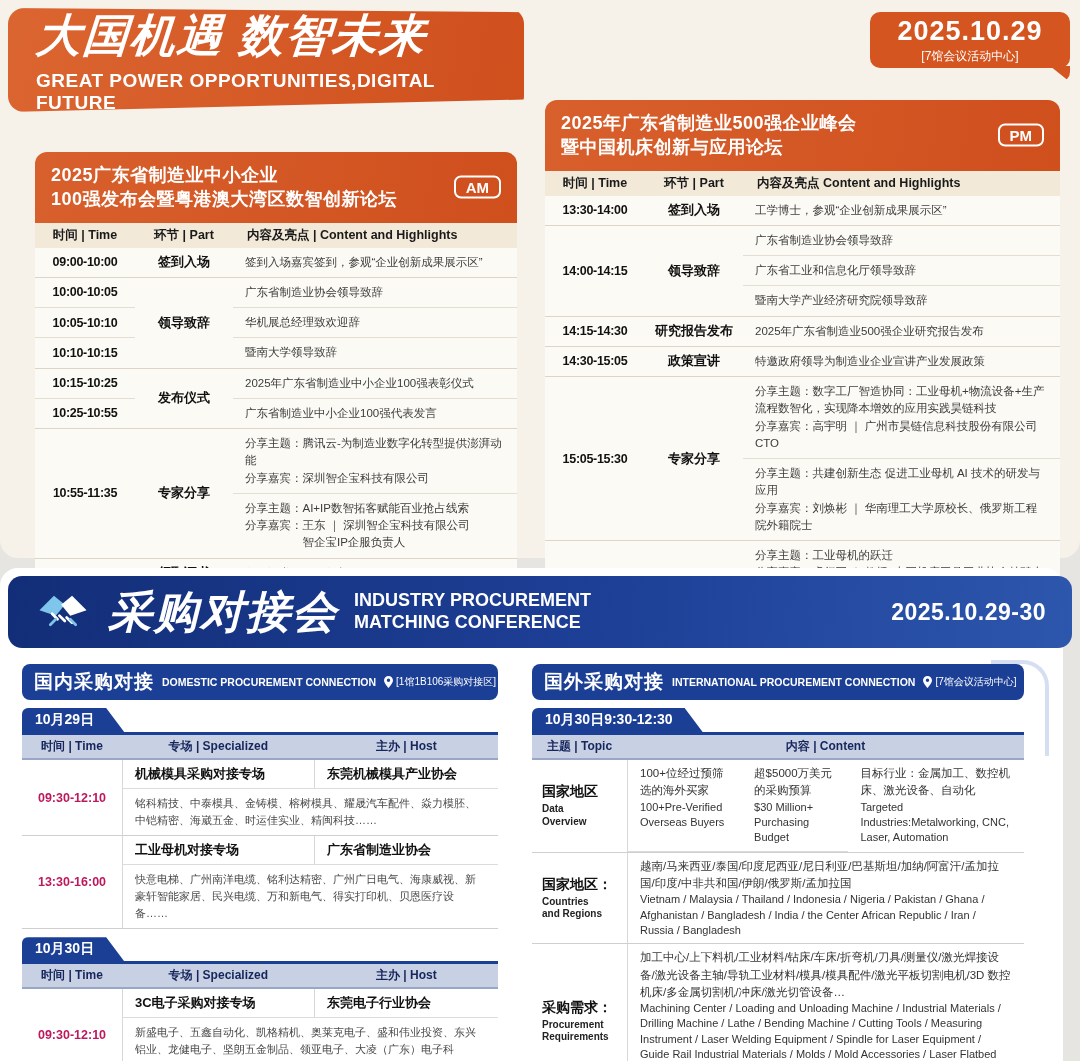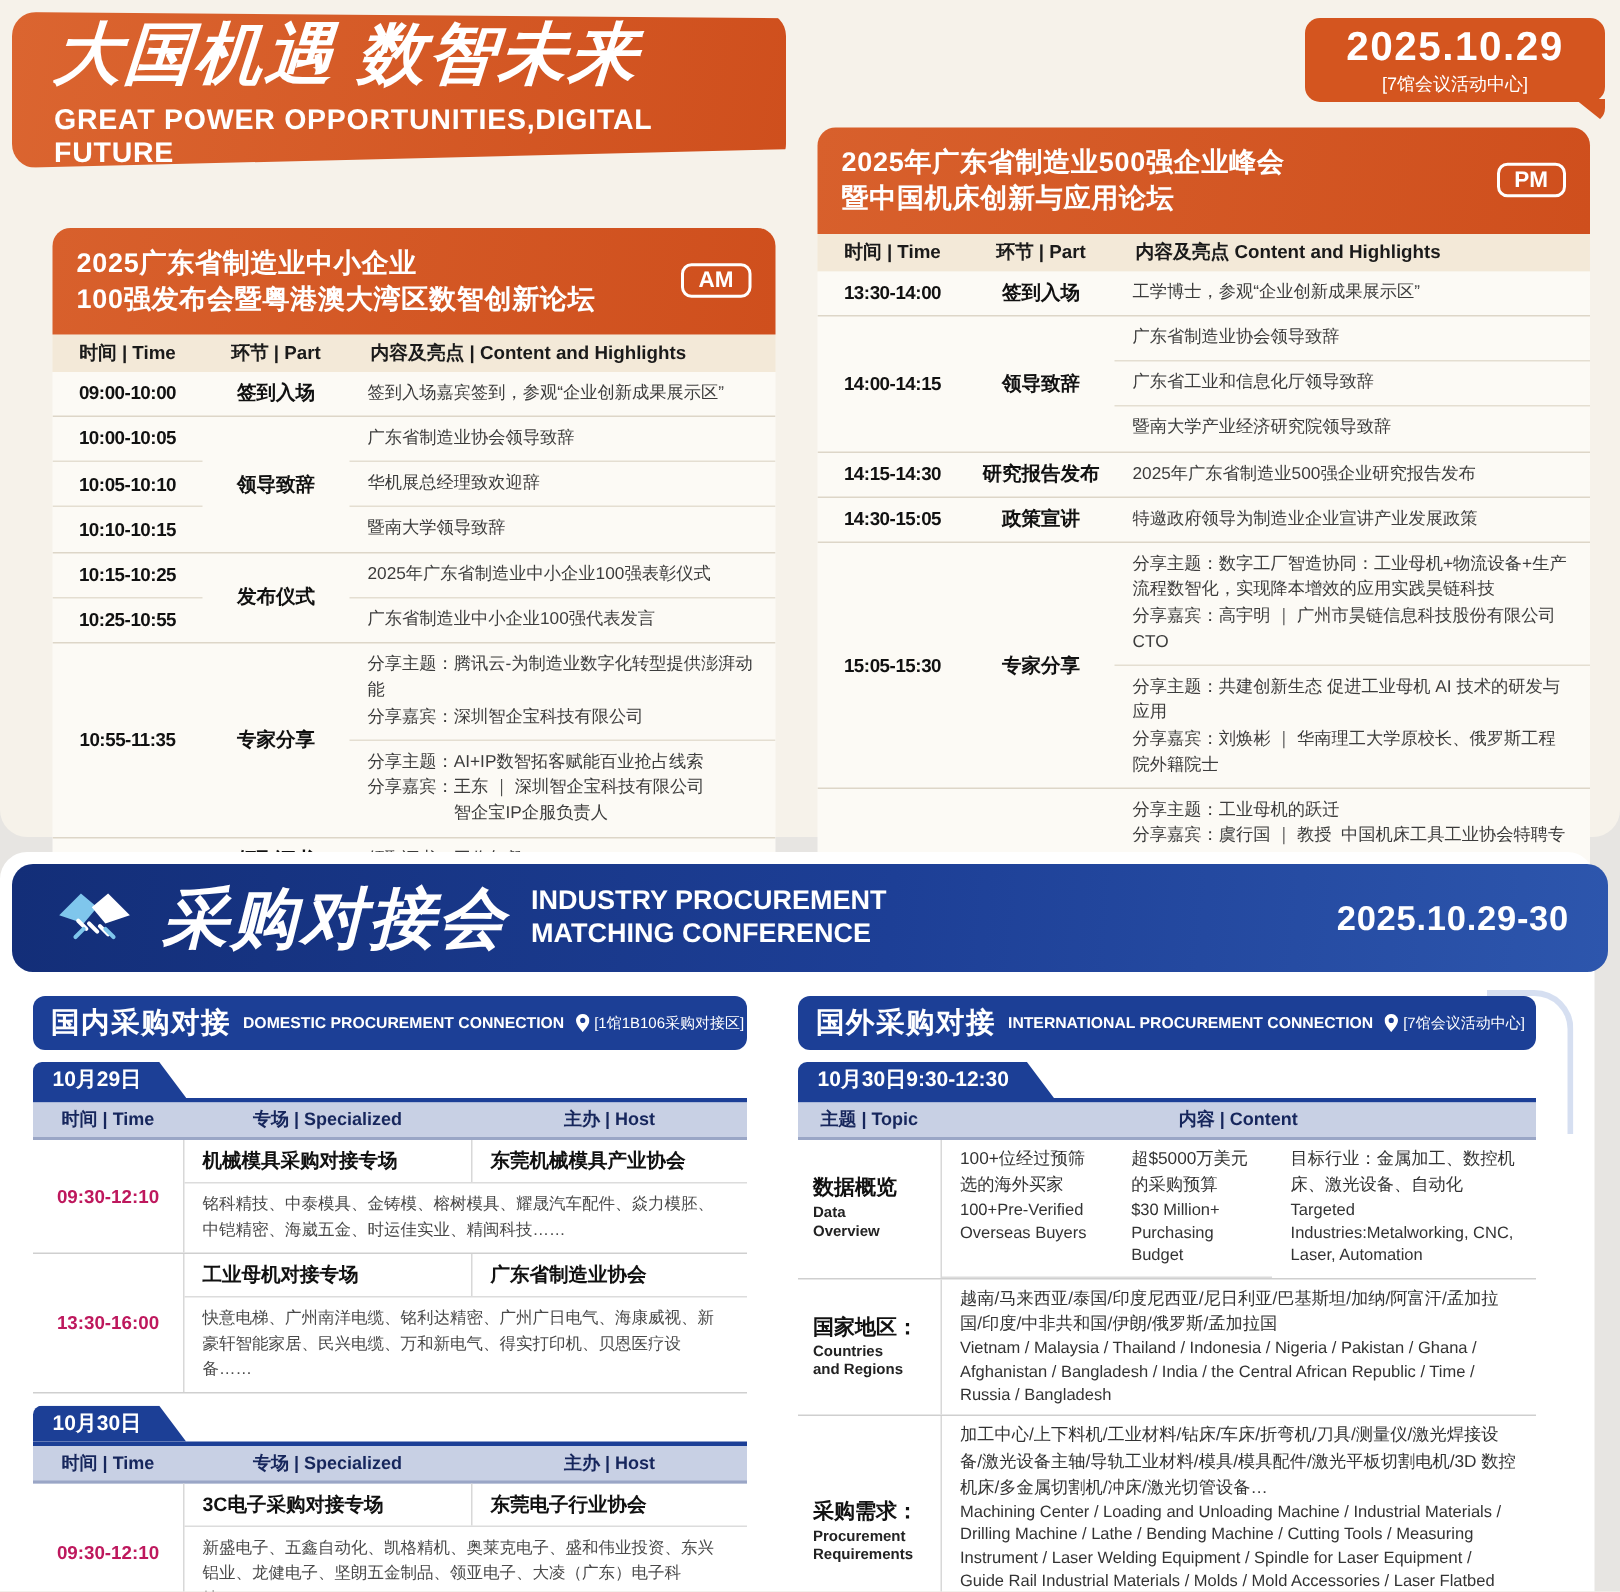--- a/index.html
+++ b/index.html
@@ -34,21 +34,21 @@
     background:#d4551f; border-radius:10px; color:#fff;
     display:flex; flex-direction:column; align-items:center; justify-content:center;
   }
   .date-badge .date{ font-size:27px; font-weight:bold; letter-spacing:1px; }
   .date-badge .venue{ font-size:12px; margin-top:1px; }
   .badge-tail{ position:absolute; right:10px; top:66px; width:20px; height:16px;
     background:#d4551f; clip-path:polygon(100% 0,100% 100%,0 0); border-radius:0 0 10px 0;}
 
   .card{ position:absolute; }
   .am-card{ left:35px; top:152px; width:482px; }
-  .pm-card{ left:545px; top:85px; width:515px; }
+  .pm-card{ left:545px; top:100px; width:515px; }
   .card-header{
     background:linear-gradient(100deg,#d8602c,#cf4f1d);
     border-radius:12px 12px 0 0;
     padding:11px 16px; position:relative; color:#fff;
   }
   .card-title div{ font-size:18px; font-weight:bold; line-height:1.35; letter-spacing:.5px;}
   .ampm-badge{
     position:absolute; right:16px; top:50%; transform:translateY(-50%);
     border:2px solid #fff; border-radius:7px; padding:1px 10px;
     font-size:15px; font-weight:bold; color:#fff;
@@ -454,21 +454,21 @@
         <div class="tab-row">
           <div class="date-tab">10月30日9:30-12:30</div>
         </div>
         <div class="proc-colheader">
           <div class="pch-topic">主题 | Topic</div>
           <div class="pch-content">内容 | Content</div>
         </div>
         <div id="intl-body">
             <div class="intl-row">
               <div class="intl-topic">
-                <div class="zh">数据概览</div>
+                <div class="zh">国家地区</div>
                 <div class="en">Data
 Overview</div>
               </div>
               <div class="intl-content">
                 <div class="intl-cell divided">
                   <div class="intl-zh">100+位经过预筛选的海外买家</div>
                   <div class="intl-en">100+Pre-Verified Overseas Buyers</div>
                 </div>
                 <div class="intl-cell divided">
                   <div class="intl-zh">超$5000万美元的采购预算</div>
@@ -482,21 +482,21 @@
             </div>
             <div class="intl-row">
               <div class="intl-topic">
                 <div class="zh">国家地区：</div>
                 <div class="en">Countries
 and Regions</div>
               </div>
               <div class="intl-content">
                 <div class="intl-cell">
                   <div class="intl-zh">越南/马来西亚/泰国/印度尼西亚/尼日利亚/巴基斯坦/加纳/阿富汗/孟加拉国/印度/中非共和国/伊朗/俄罗斯/孟加拉国</div>
-                  <div class="intl-en">Vietnam / Malaysia / Thailand / Indonesia / Nigeria / Pakistan / Ghana / Afghanistan / Bangladesh / India / the Central African Republic / Time / Russia / Bangladesh</div>
+                  <div class="intl-en">Vietnam / Malaysia / Thailand / Indonesia / Nigeria / Pakistan / Ghana / Afghanistan / Bangladesh / India / the Center African Republic / Iran / Russia / Bangladesh</div>
                 </div>
               </div>
             </div>
             <div class="intl-row">
               <div class="intl-topic">
                 <div class="zh">采购需求：</div>
                 <div class="en">Procurement
 Requirements</div>
               </div>
               <div class="intl-content">

